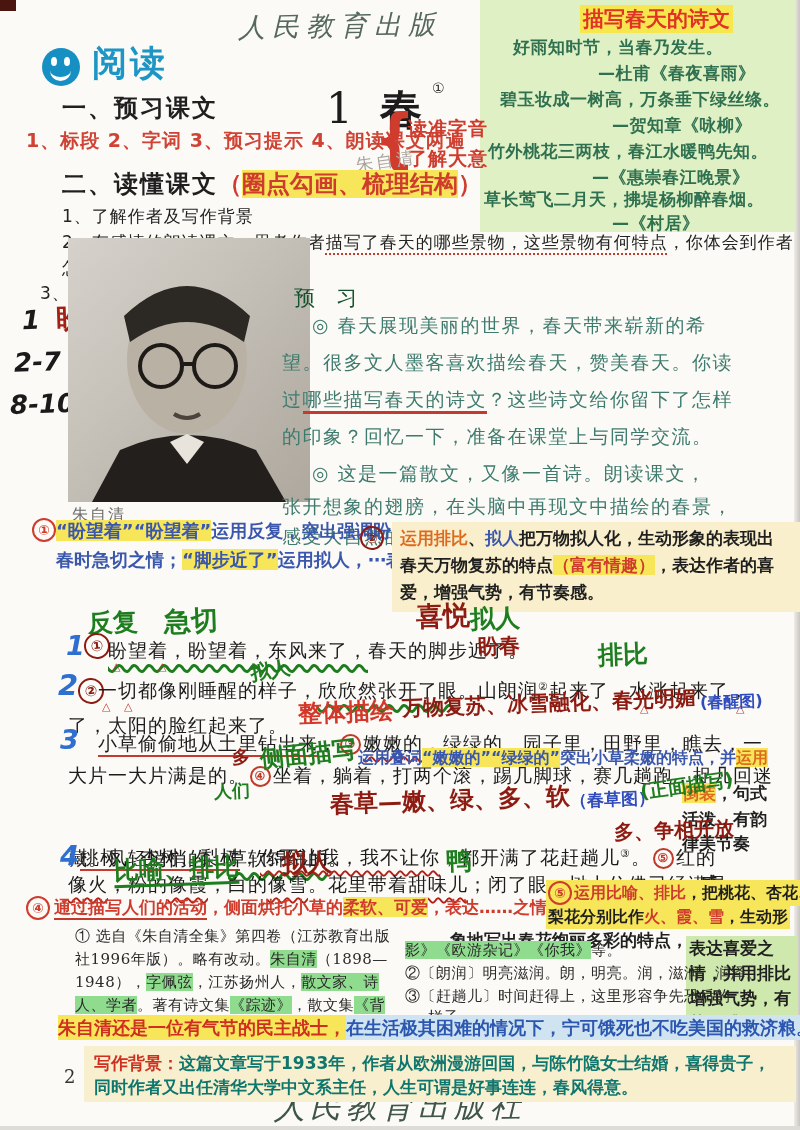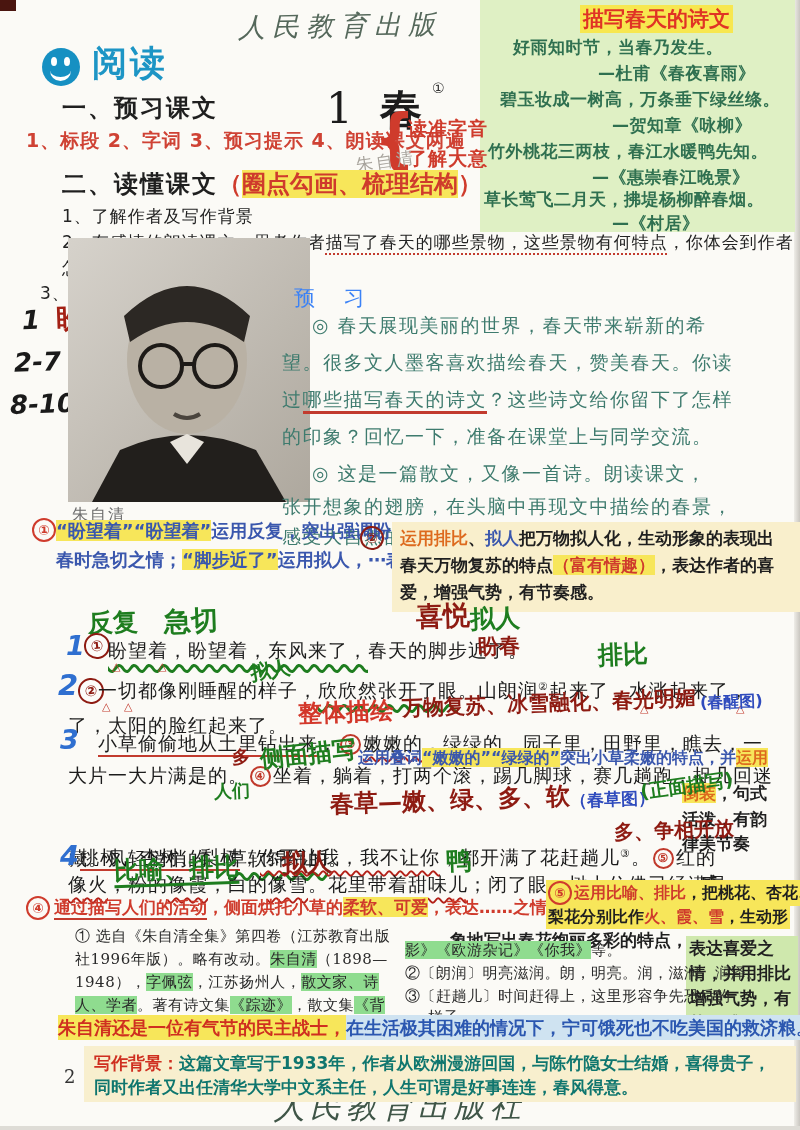--- a/index.html
+++ b/index.html
@@ -27,21 +27,21 @@
   .red-items{left:26px;top:128px;font-size:19px;font-weight:bold;color:#cf4234;letter-spacing:1px;}
   .sub{font-size:17px;color:#232323;letter-spacing:1px;}
   
   .lesson-no{left:326px;top:84px;font-size:42px;font-family:"DejaVu Serif",serif;color:#1c1c1c;}
   .lesson-title{left:380px;top:82px;font-size:42px;font-weight:bold;font-family:"DejaVu Serif",serif;color:#1c1c1c;}
   .lesson-note{left:432px;top:80px;font-size:14px;color:#333;}
   .brace{left:374px;top:104px;font-size:58px;color:#cf3b2c;transform:scaleY(1.15);font-weight:bold;}
   .brace-note{font-size:19px;font-weight:bold;color:#cf3b2c;letter-spacing:1px;}
   .author-faint{left:356px;top:150px;font-size:17px;color:#a7a39c;letter-spacing:3px;transform:rotate(-8deg);}
   
-  .pv-head{left:294px;top:284px;font-size:21px;color:#3b82f6;letter-spacing:8px;font-family:Liberation Mono, monospace;}
+  .pv-head{left:294px;top:284px;font-size:21px;color:#14532d;letter-spacing:8px;font-family:Liberation Serif, serif;}
   .pv{position:absolute;font-family:"DejaVu Serif",serif;font-size:19px;color:#3e7b6e;white-space:nowrap;letter-spacing:1.5px;}
   
   .portrait{left:68px;top:238px;width:242px;height:264px;}
   .portrait-caption{left:72px;top:505px;font-size:16px;color:#6a6a6a;letter-spacing:2px;}
   
   .srow{position:absolute;font-weight:bold;transform:rotate(-2deg);white-space:nowrap;}
   .srange{color:#1a1a1a;font-size:26px;margin-right:16px;font-style:italic;}
   .slabel{color:#a32014;font-size:27px;margin-right:14px;}
   .scat{color:#161616;font-size:26px;}
   

